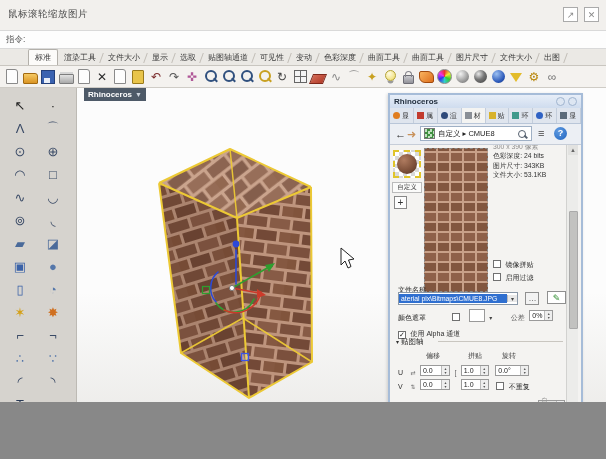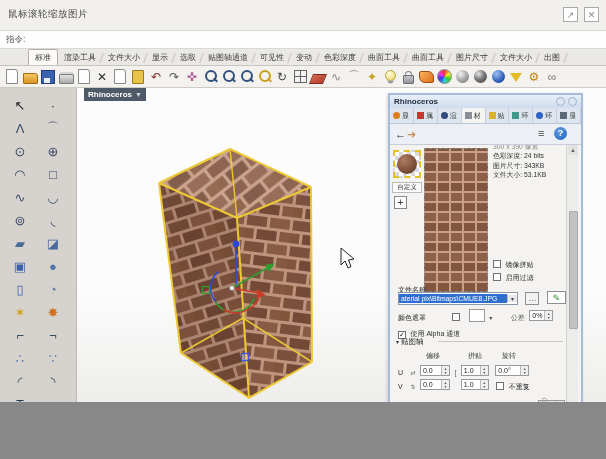--- a/index.html
+++ b/index.html
@@ -381,20 +381,25 @@
         </span>
         <span class="p-tab">
           <span class="sw" style="background: rgb(90, 106, 122);"></span>
           <span>显</span>
         </span>
       </div>
 
     <div class="p-nav">
       <span class="nav-arrow" style="left:5px;color:#2a2a2a;">←</span>
       <span class="nav-arrow" style="left:17px;color:#c8915a;">➜</span>
+      <span class="bc-field">
+        <span class="bc-ic"></span>
+        <span class="bc-text">自定义 ▸ CMUE8</span>
+        <span class="mini-zoom"></span>
+      </span>
       <span class="nav-menu">≡</span>
       <span class="nav-help">?</span>
     </div>
 
     <div class="p-content">
 
       <div class="mat-thumb">
         <div class="mat-sphere"></div>
       </div>
       <div class="mat-name">自定义</div>

